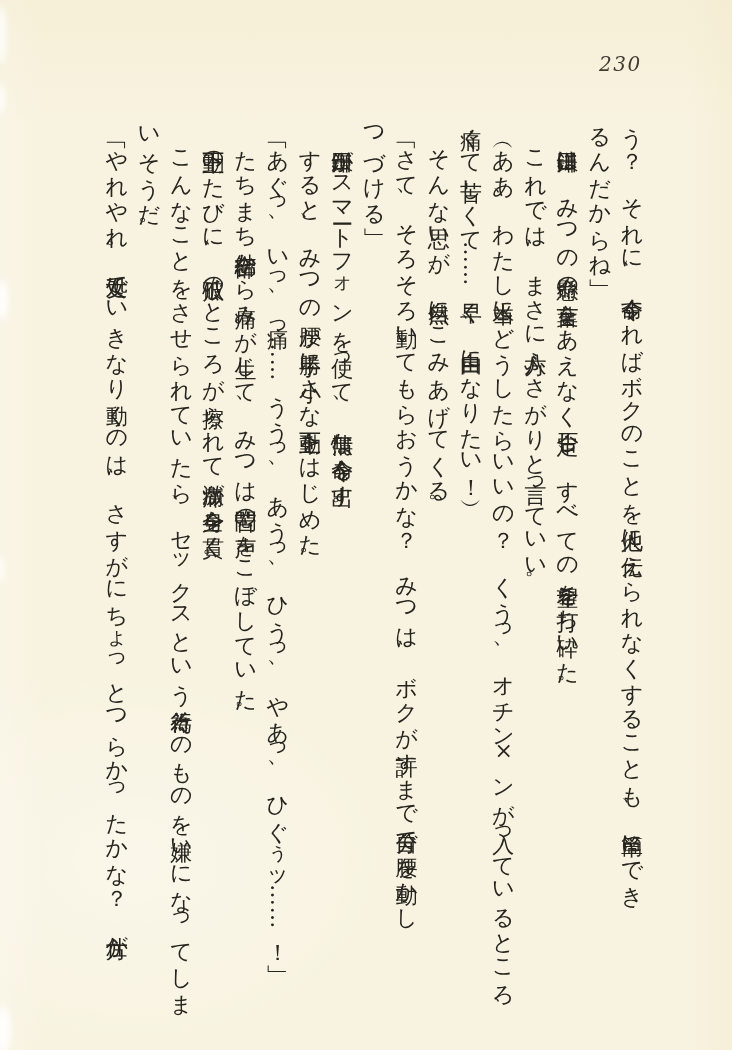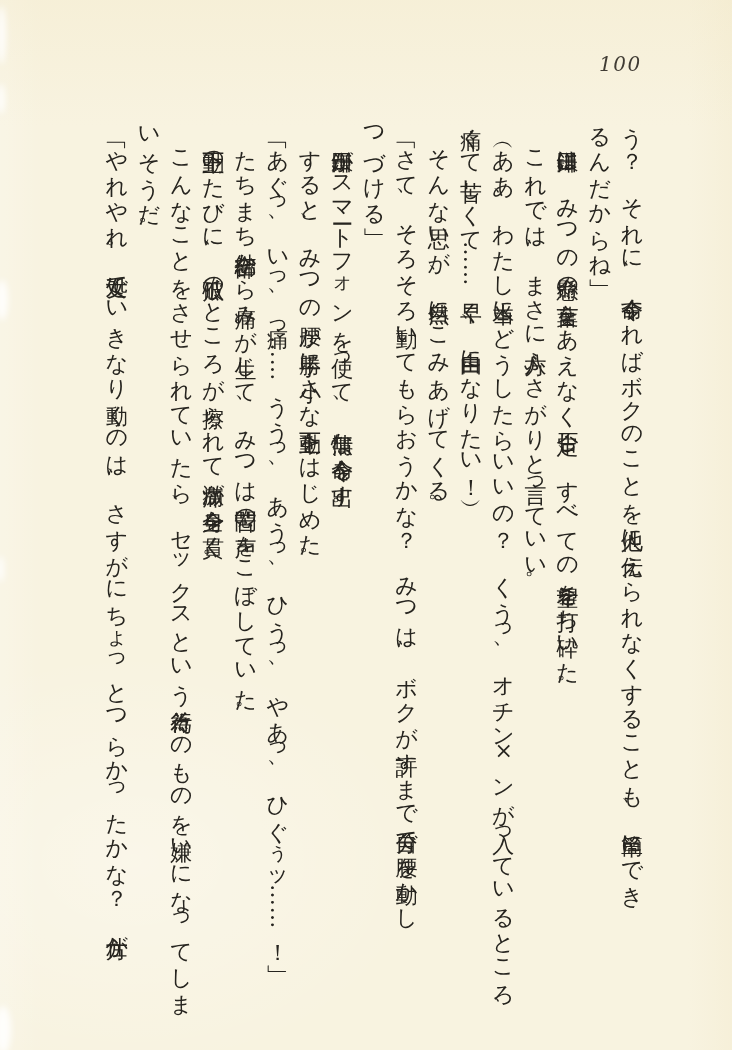--- a/index.html
+++ b/index.html
@@ -60,21 +60,21 @@
   .a2 { left: -3px; top: 84px;   width: 8px;  height: 30px; }
   .a3 { left: -4px; top: 280px;  width: 12px; height: 40px; }
   .a4 { left: -3px; top: 556px;  width: 7px;  height: 26px; }
   .a5 { left: -5px; top: 1006px; width: 16px; height: 48px; }
 </style>
 </head>
 <body>
 
 <div class="page">
 
-  <div class="page-number">100</div>
+  <div class="page-number">230</div>
 
   <div class="text-block">
     <p>う？　それに、命令すればボクのことを他人に伝えられなくすることも、簡単にでき</p>
     <p>るんだからね」</p>
     <p>　鎌田は、みつの懸命の言葉をあえなく否定し、すべての希望を打ち砕いた。</p>
     <p>　これでは、まさに八方ふさがりと言っていい。</p>
     <p>　（ああ、わたし本当にどうしたらいいの？　くうっ、オチン×ンが入っているところ、</p>
     <p>痛くて苦しくて……早く、自由になりたい！）</p>
     <p>　そんな思いが、自然にこみあげてくる。</p>
     <p>　「さて、そろそろ動いてもらおうかな？　みつは、ボクが許すまで自分で腰を動かし</p>

